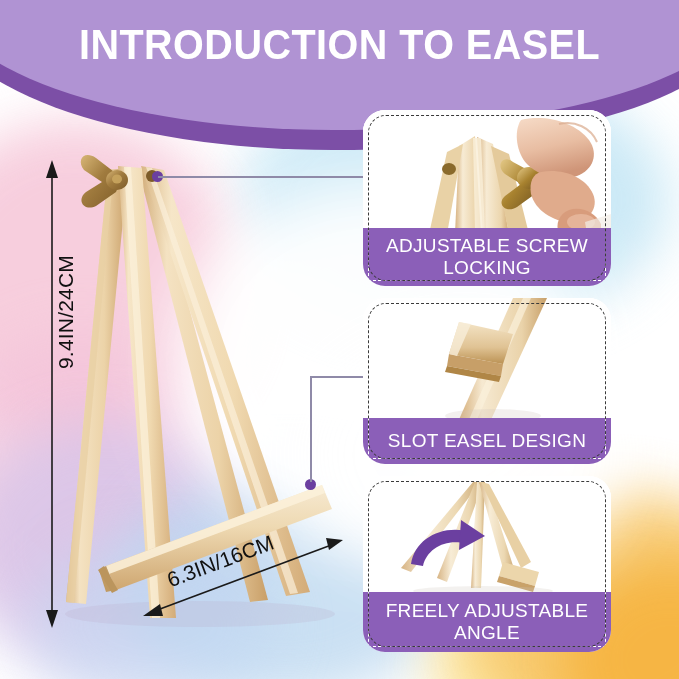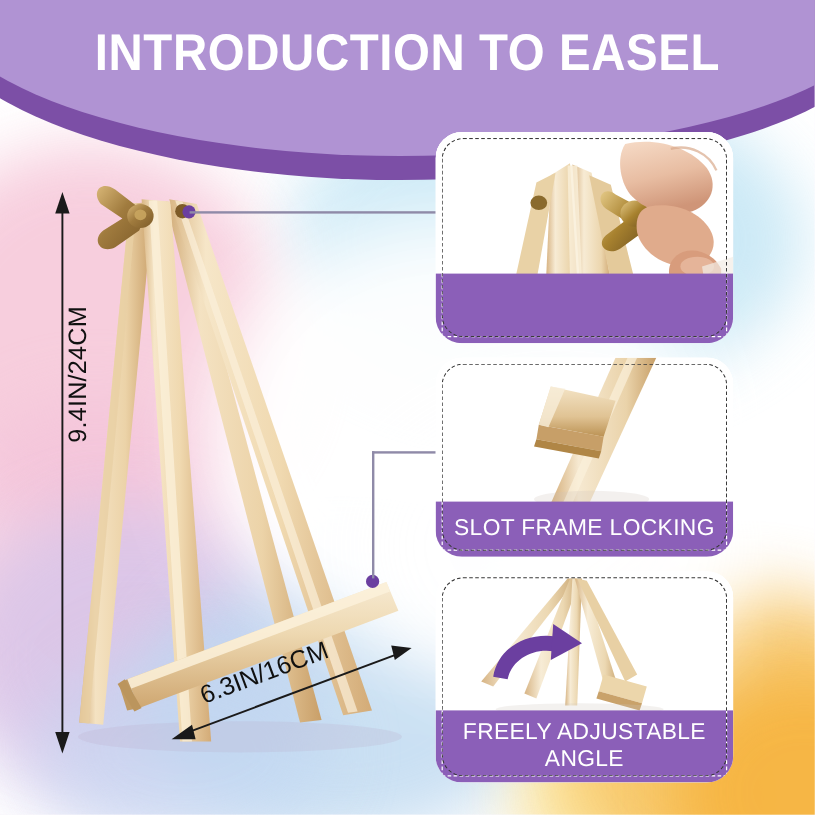--- a/index.html
+++ b/index.html
@@ -225,20 +225,21 @@
         <path d="M158 10 C182 4 212 12 226 30 C236 44 230 60 214 66 C196 72 176 66 164 54 C154 44 150 22 158 10 Z" fill="url(#skin)"></path>
         <path d="M178 62 C198 58 222 66 230 84 C236 98 226 112 208 112 C190 112 172 100 168 84 C166 72 170 64 178 62 Z" fill="#e0ab8c"></path>
         <path d="M206 100 C218 96 232 102 238 114 L238 124 L196 124 C192 114 196 104 206 100 Z" fill="#d89c7c"></path>
         <path d="M196 14 C212 10 228 18 234 32" stroke="#d9a98c" stroke-width="2" fill="none" opacity="0.7"></path>
         <ellipse cx="218" cy="112" rx="14" ry="8" fill="#f0c8b0" opacity="0.55"></ellipse>
 
         <path d="M222 112 L248 104 L248 124 L224 124 Z" fill="#f2ece6" opacity="0.7"></path>
       </svg>
     </div>
     <div class="card-bar">
+      <span>ADJUSTABLE SCREW LOCKING</span>
       <div class="bar-dash"></div>
         <div class="bar-dash-l"></div>
         <div class="bar-dash-r"></div>
     </div>
     <div class="card-inner"></div>
   </div>
 
   <div class="card" id="card2">
     <div class="card-photo">
       <svg viewBox="0 0 248 126" width="248" height="126">
@@ -262,21 +263,21 @@
 
         <polygon points="96,24 150,36 140,66 86,56" fill="url(#c2s)"></polygon>
         <polygon points="86,56 140,66 138,78 84,68" fill="#c79f68"></polygon>
         <polygon points="84,68 138,78 136,84 82,74" fill="#b08646"></polygon>
         <polygon points="96,24 108,26 94,58 86,56" fill="#f8eed9" opacity="0.8"></polygon>
 
         <ellipse cx="130" cy="118" rx="48" ry="7" fill="#cfc5bb" opacity="0.25"></ellipse>
       </svg>
     </div>
     <div class="card-bar">
-      <span>SLOT FRAME LOCKING</span>
+      <span>SLOT EASEL DESIGN</span>
       <div class="bar-dash"></div>
         <div class="bar-dash-l"></div>
         <div class="bar-dash-r"></div>
     </div>
     <div class="card-inner"></div>
   </div>
 
   <div class="card" id="card3">
     <div class="card-photo">
       <svg viewBox="0 0 248 122" width="248" height="122">

